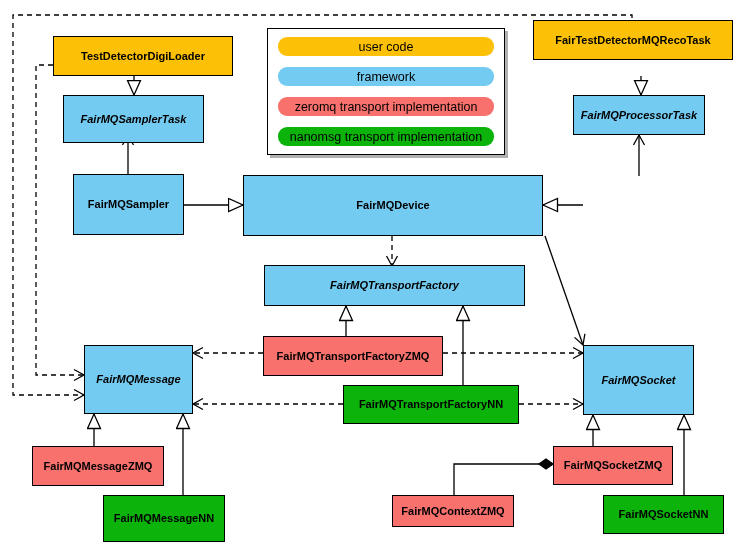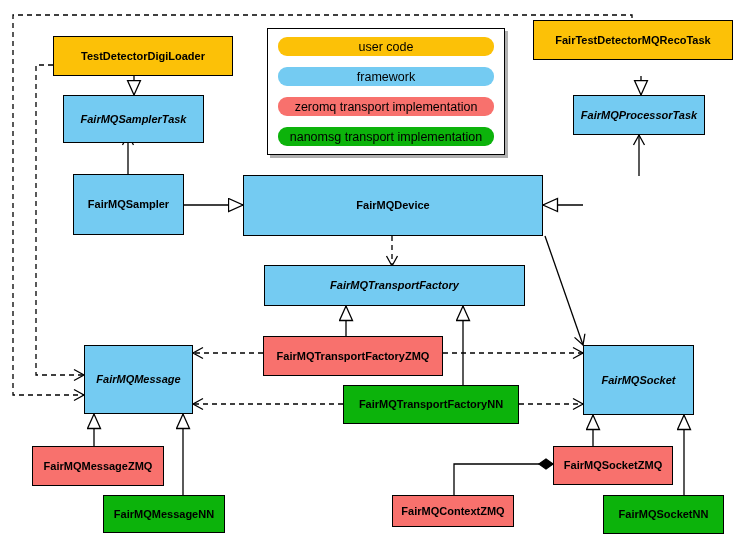--- a/index.html
+++ b/index.html
@@ -102,21 +102,21 @@
   <div class="node zeromq" style="left:263px;top:336px;width:180px;height:40px">FairMQTransportFactoryZMQ</div>
 
   <div class="node nanomsg" style="left:343px;top:385px;width:176px;height:39px">FairMQTransportFactoryNN</div>
 
   <div class="node framework abstract" style="left:84px;top:345px;width:109px;height:69px">FairMQMessage</div>
 
   <div class="node framework abstract" style="left:583px;top:345px;width:111px;height:70px">FairMQSocket</div>
 
   <div class="node zeromq" style="left:32px;top:446px;width:132px;height:40px">FairMQMessageZMQ</div>
 
-  <div class="node nanomsg" style="left:103px;top:495px;width:122px;height:38px">FairMQMessageNN</div>
+  <div class="node nanomsg" style="left:103px;top:495px;width:122px;height:47px">FairMQMessageNN</div>
 
   <div class="node zeromq" style="left:553px;top:446px;width:120px;height:39px">FairMQSocketZMQ</div>
 
   <div class="node zeromq" style="left:392px;top:495px;width:122px;height:32px">FairMQContextZMQ</div>
 
   <div class="node nanomsg" style="left:603px;top:495px;width:121px;height:39px">FairMQSocketNN</div>
 
 </div>
 
 </body></html>

